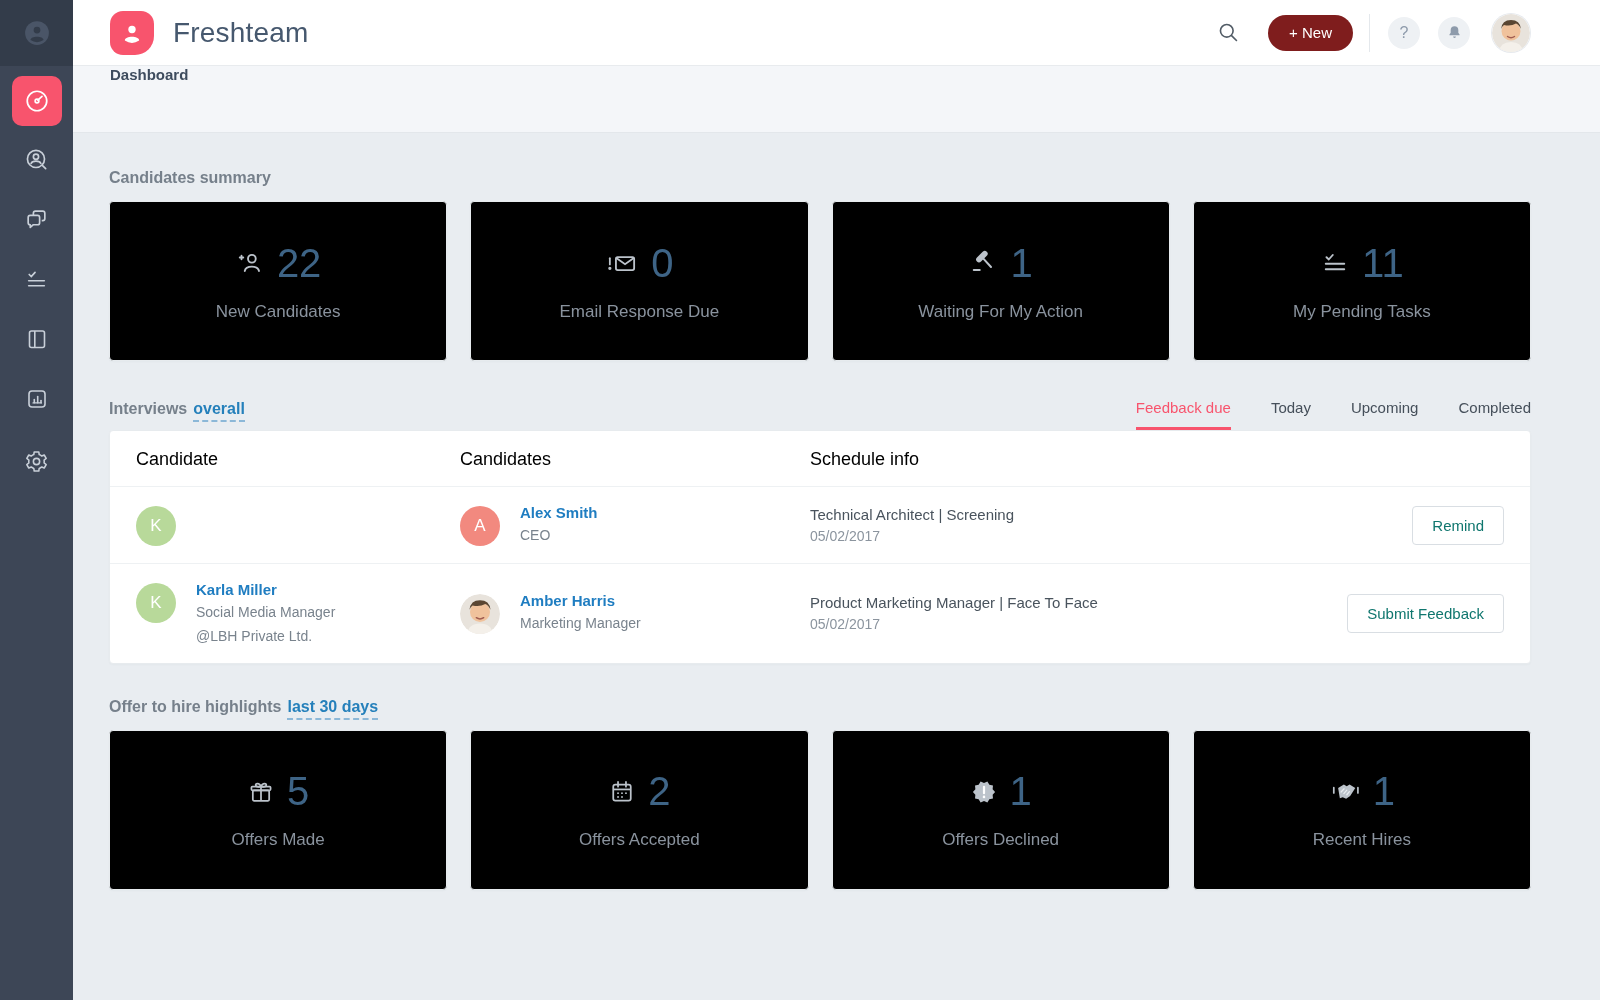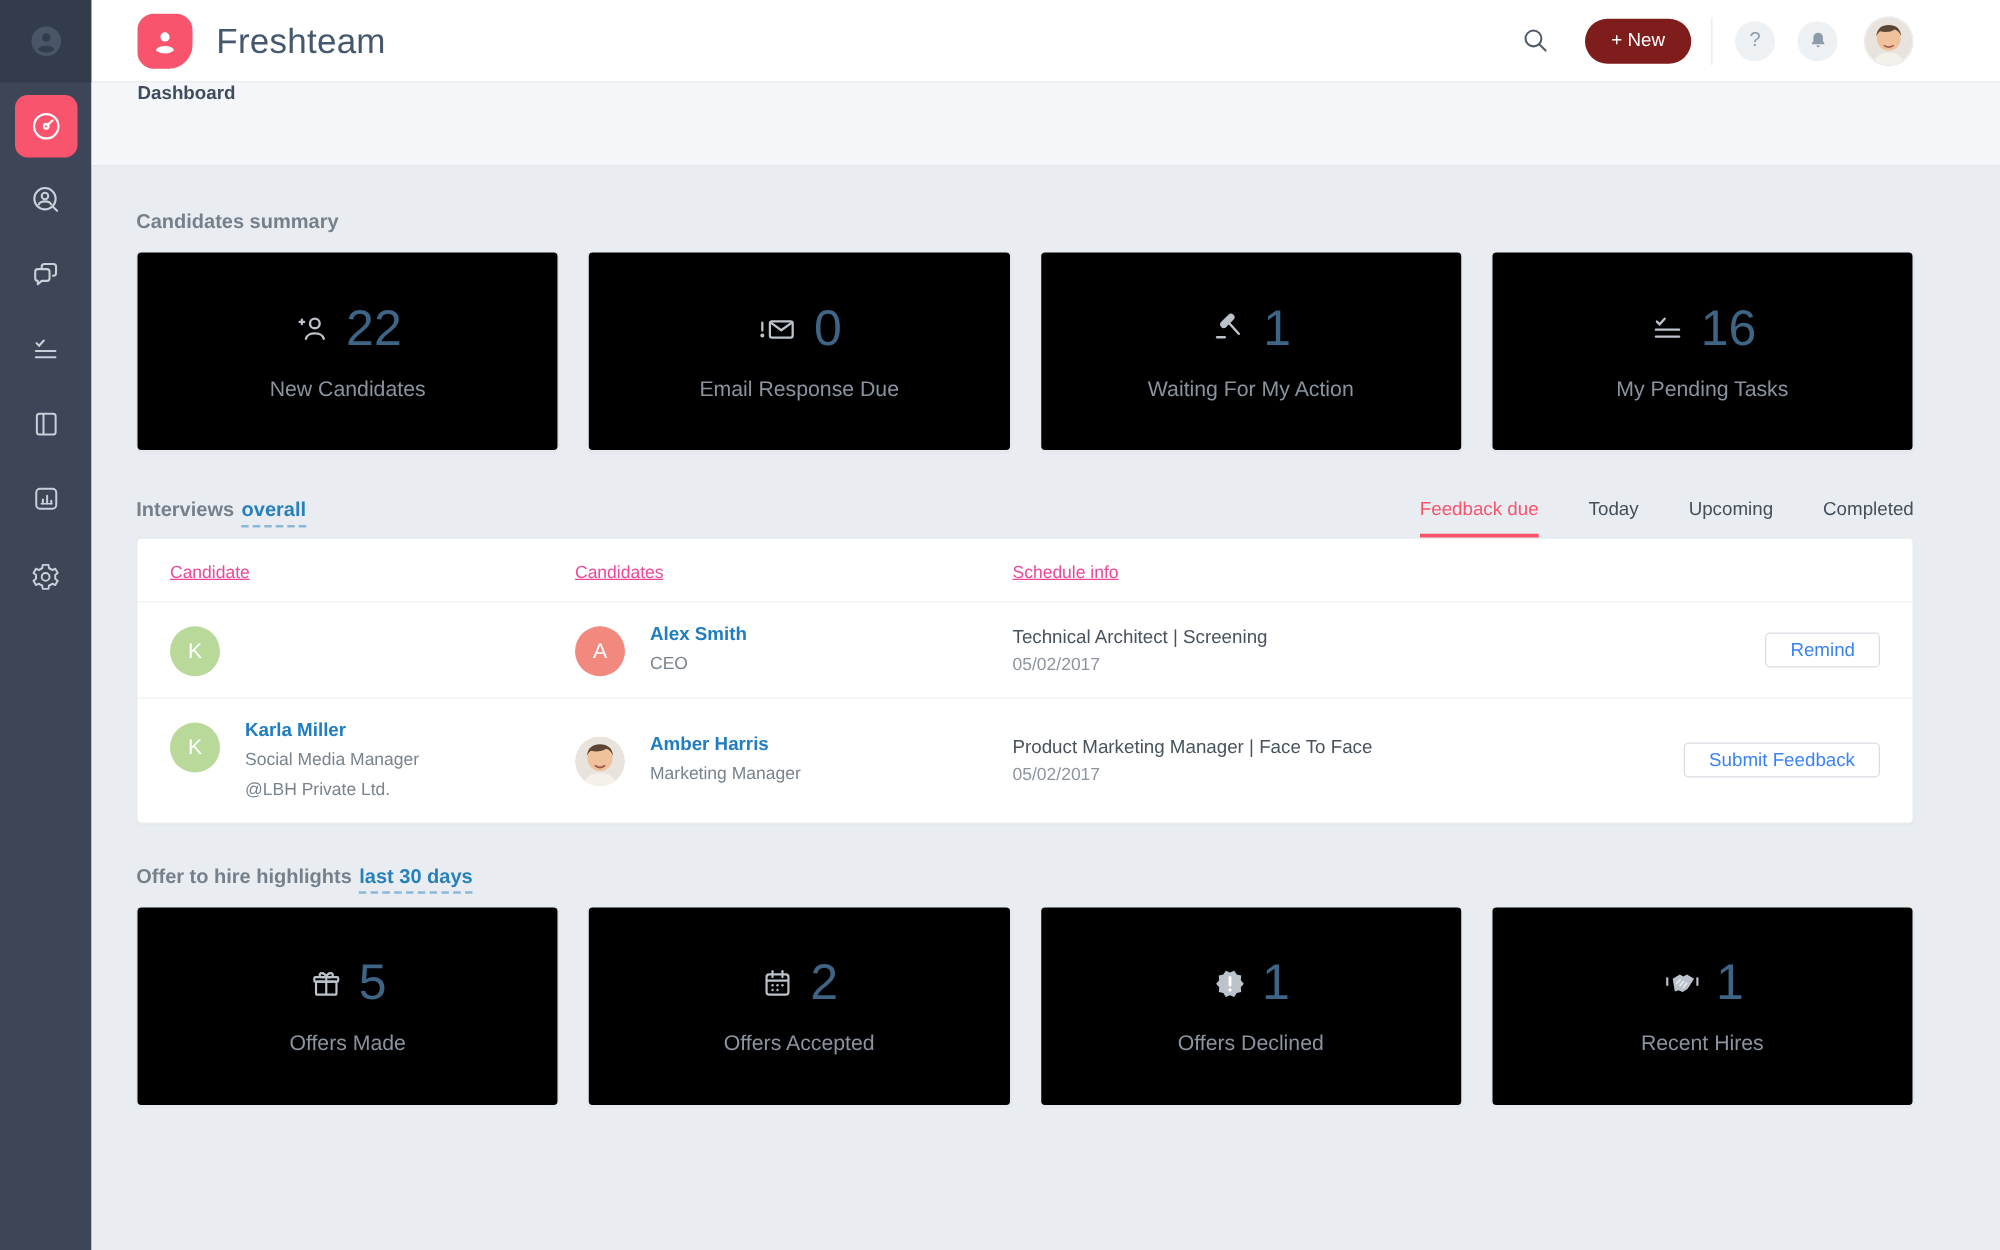--- a/index.html
+++ b/index.html
@@ -69,39 +69,39 @@
   .tabs { display:flex; gap:40px; }
   .tab { font-size:15px; color:#454f5a; padding-bottom:14px; cursor:pointer; }
   .tab.active { color:#f8546d; box-shadow:inset 0 -3px 0 #f8546d; }
   .interviews-head .section-title { padding-bottom:12px; }
 
   .table-card { background:#fff; border:1px solid #e7ebee; border-radius:4px;
     box-shadow:0 1px 2px rgba(40,50,60,.03); }
   .t-grid { display:grid; grid-template-columns:350px 350px 1fr 200px;
     align-items:center; }
   .t-head { padding:18px 0 16px 0; border-bottom:1px solid #eef1f3; }
-  .t-head .col { font-size:14px; color:#ec4899;text-decoration:underline; }
+  .t-head .col { font-size:18px; color:#000000; }
   .col-1 { padding-left:26px; }
   .t-row { padding:17px 0; }
   .t-row + .t-row { border-top:1px solid #eef1f3; }
   .person { display:flex; align-items:flex-start; gap:20px; padding-left:26px; }
   .avatar { width:40px; height:40px; border-radius:50%; flex:none;
     display:flex; align-items:center; justify-content:center;
     color:#fff; font-size:17px; margin-top:2px; }
   .avatar.green { background:#b8d99a; }
   .avatar.salmon { background:#f2897f; }
   .avatar.photo { overflow:hidden; }
   .p-name { font-size:15px; font-weight:700; color:#1f7dc1; cursor:pointer; }
   .p-line { font-size:14px; color:#79838d; margin-top:5px; line-height:1.35; }
   .sched-pos { font-size:15px; color:#49535d; }
   .sched-line { font-size:14px; color:#8b949e; margin-top:5px; }
   .sched-line:empty { display:none; margin:0; }
   .row-action { justify-self:end; margin-right:26px; }
   .ghost-btn { background:#fff; border:1px solid #d9dee3; border-radius:4px;
-    height:28px; padding:0 19px; font-size:15px; color:#3b82f6; cursor:pointer;
+    height:39px; padding:0 19px; font-size:15px; color:#0f766e; cursor:pointer;
     font-family:inherit; white-space:nowrap; }
 
   
   .offers-head { margin-top:34px; }
 
   .icon-gray { color:#bcc3cb; }
   svg { display:block; }
 </style>
 </head>
 <body>
@@ -300,21 +300,21 @@
 
     <div class="stat-card">
       <div class="stat-top">
         <span class="icon-gray">
           <svg width="30" height="30" viewBox="0 0 24 24" fill="none" stroke="currentColor" stroke-width="1.5" stroke-linecap="round">
             <path d="M5.2 7.4 L7 9.2 L10.2 5.6"></path>
             <path d="M4.6 12.6 H19.4"></path>
             <path d="M4.6 17 H19.4"></path>
           </svg>
         </span>
-        <span class="stat-value">16</span>
+        <span class="stat-value">11</span>
       </div>
       <div class="stat-label">My Pending Tasks</div>
     </div>
   </div>
 
   <div class="interviews-head">
     <div class="section-title">
       <span>Interviews</span><span class="filter">overall</span>
     </div>
     <div class="tabs">

